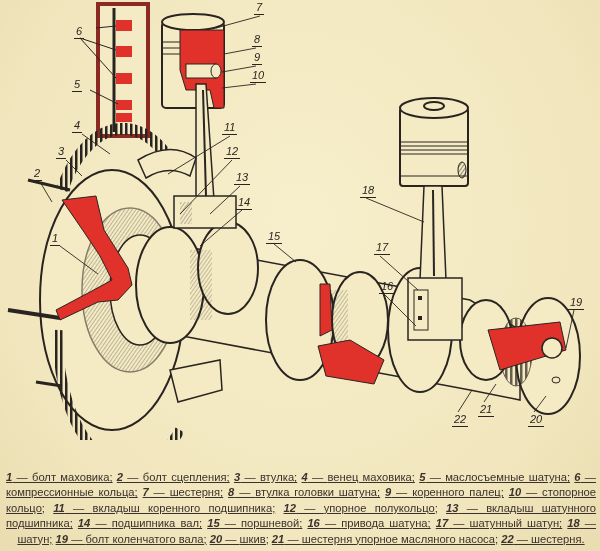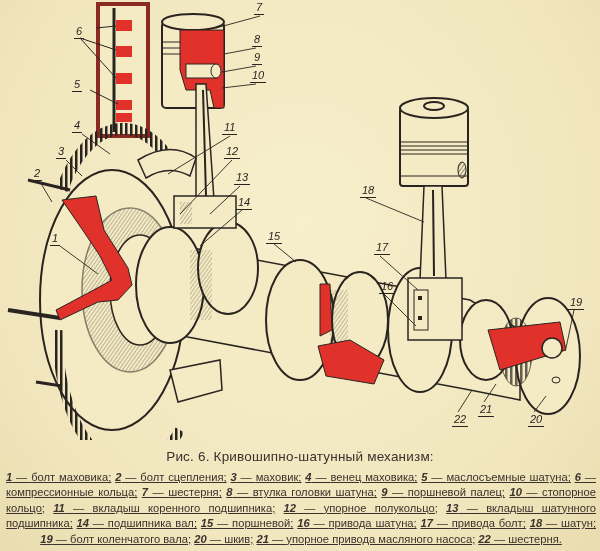--- a/index.html
+++ b/index.html
@@ -184,40 +184,39 @@
     <span class="callout" style="left:266px;top:231px">15</span>
     <span class="callout" style="left:379px;top:281px">16</span>
     <span class="callout" style="left:374px;top:242px">17</span>
     <span class="callout" style="left:360px;top:185px">18</span>
     <span class="callout" style="left:568px;top:297px">19</span>
     <span class="callout" style="left:528px;top:414px">20</span>
     <span class="callout" style="left:478px;top:404px">21</span>
     <span class="callout" style="left:452px;top:414px">22</span>
   </div>
 
-  <div class="caption">Рис. 6. Кривошипно-шатунный механизм:</div>
 
   <div class="legend">
     <span class="item"><span class="num">1</span> — <span>болт маховика;</span></span>
     <span class="item"><span class="num">2</span> — <span>болт сцепления;</span></span>
-    <span class="item"><span class="num">3</span> — <span>маховик;</span></span>
+    <span class="item"><span class="num">3</span> — <span>втулка;</span></span>
     <span class="item"><span class="num">4</span> — <span>венец маховика;</span></span>
     <span class="item"><span class="num">5</span> — <span>маслосъемные шатуна;</span></span>
     <span class="item"><span class="num">6</span> — <span>компрессионные кольца;</span></span>
     <span class="item"><span class="num">7</span> — <span>шестерня;</span></span>
     <span class="item"><span class="num">8</span> — <span>втулка головки шатуна;</span></span>
-    <span class="item"><span class="num">9</span> — <span>поршневой палец;</span></span>
+    <span class="item"><span class="num">9</span> — <span>коренного палец;</span></span>
     <span class="item"><span class="num">10</span> — <span>стопорное кольцо;</span></span>
     <span class="item"><span class="num">11</span> — <span>вкладыш коренного подшипника;</span></span>
     <span class="item"><span class="num">12</span> — <span>упорное полукольцо;</span></span>
     <span class="item"><span class="num">13</span> — <span>вкладыш шатунного подшипника;</span></span>
     <span class="item"><span class="num">14</span> — <span>подшипника вал;</span></span>
     <span class="item"><span class="num">15</span> — <span>поршневой;</span></span>
     <span class="item"><span class="num">16</span> — <span>привода шатуна;</span></span>
-    <span class="item"><span class="num">17</span> — <span>привода болт;</span></span>
+    <span class="item"><span class="num">17</span> — <span>шатунный шатун;</span></span>
     <span class="item"><span class="num">18</span> — <span>шатун;</span></span>
     <span class="item"><span class="num">19</span> — <span>болт коленчатого вала;</span></span>
     <span class="item"><span class="num">20</span> — <span>шкив;</span></span>
-    <span class="item"><span class="num">21</span> — <span>упорное привода масляного насоса;</span></span>
+    <span class="item"><span class="num">21</span> — <span>шестерня упорное масляного насоса;</span></span>
     <span class="item"><span class="num">22</span> — <span>шестерня.</span></span>
   </div>
 
 </div>
 
 </body></html>

